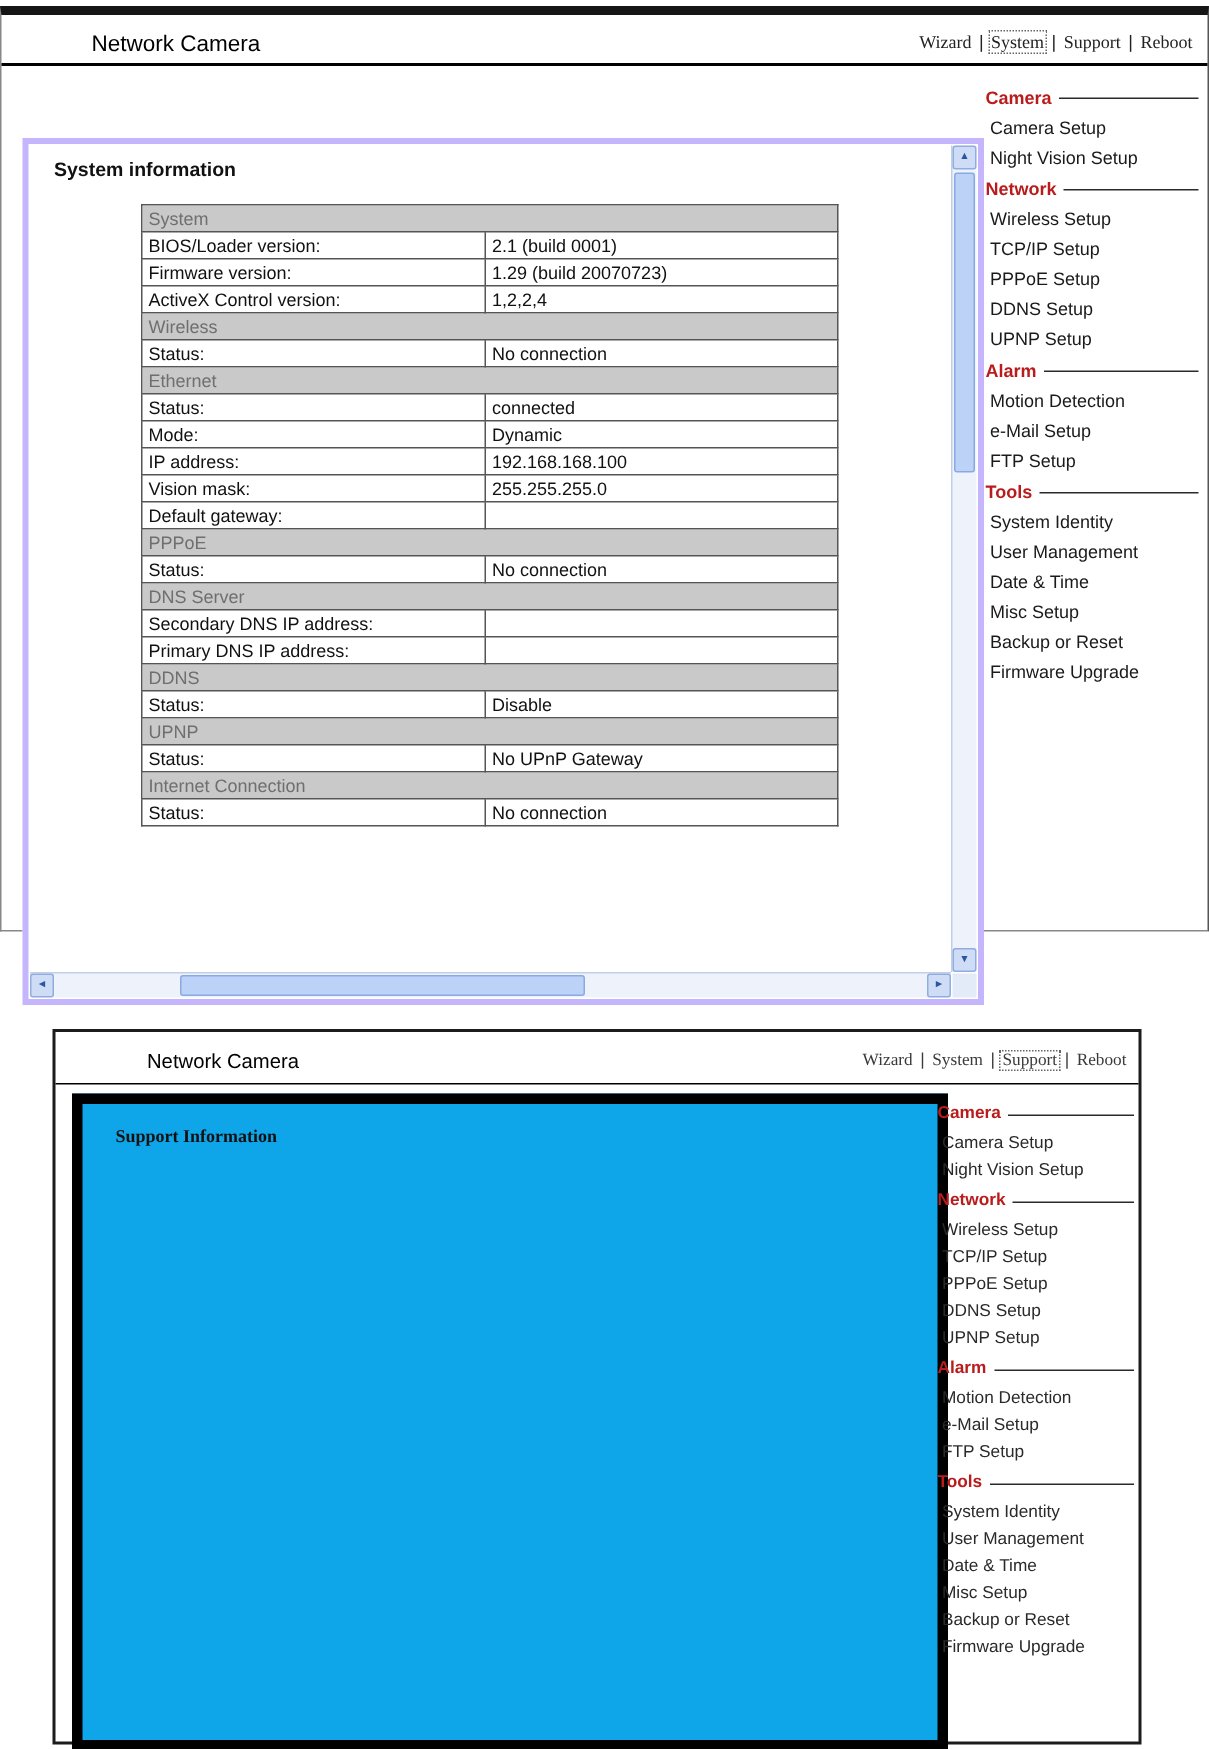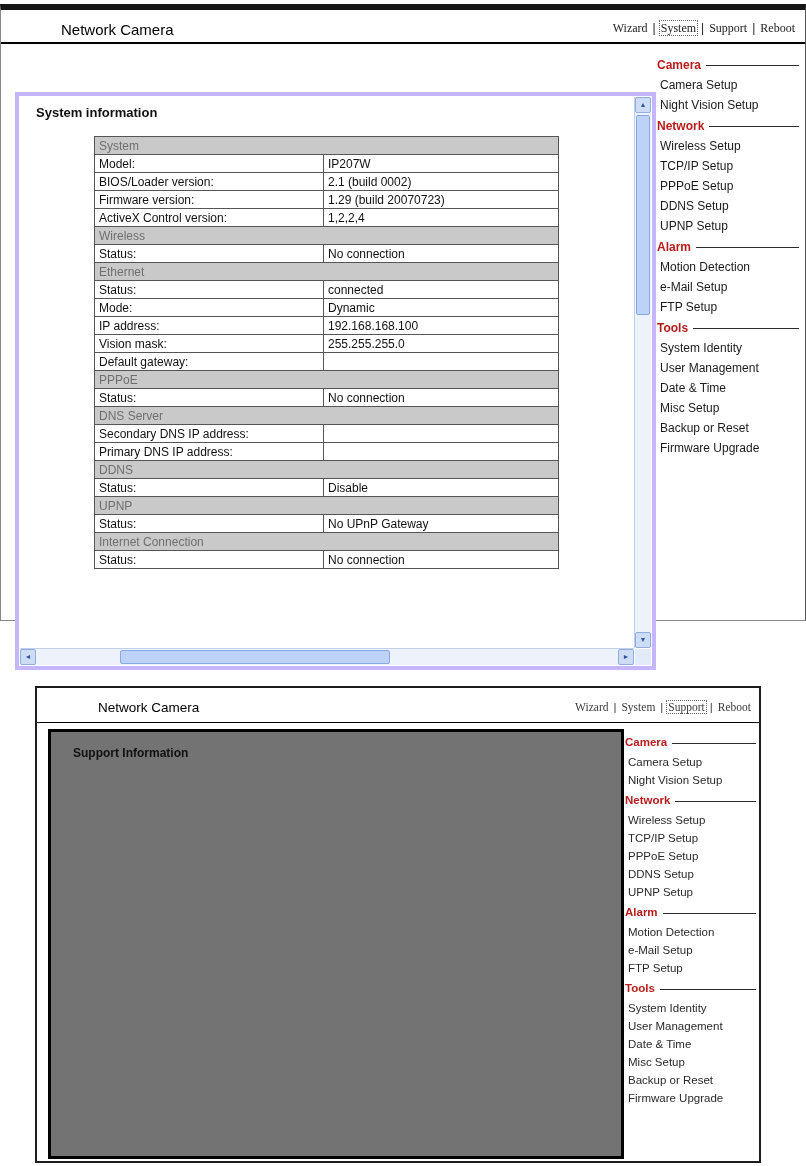--- a/index.html
+++ b/index.html
@@ -46,21 +46,21 @@
   
   .vscroll{position:absolute;top:1px;right:1px;bottom:18px;width:16px;display:flex;flex-direction:column;background:#eef3fb;border-left:1px solid #c2cfe8;}
   .hscroll{position:absolute;left:1px;bottom:1px;right:18px;height:16px;display:flex;background:#eef3fb;border-top:1px solid #c2cfe8;}
   .sbtn{flex:0 0 16px;width:16px;height:16px;box-sizing:border-box;background:#cfdcf6;border:1px solid #8fadde;border-radius:2px;color:#2c55a0;font-size:7px;line-height:14px;text-align:center;cursor:pointer;user-select:none;}
   .vtrack{flex:1 1 auto;position:relative;}
   .vthumb{position:absolute;left:1px;right:1px;top:2px;height:200px;background:#bcd2f7;border:1px solid #89a9e3;border-radius:2px;box-sizing:border-box;}
   .htrack{flex:1 1 auto;position:relative;}
   .hthumb{position:absolute;top:1px;bottom:1px;left:84px;width:270px;background:#bcd2f7;border:1px solid #89a9e3;border-radius:2px;box-sizing:border-box;}
   .corner{position:absolute;right:1px;bottom:1px;width:16px;height:16px;background:#e4ebf8;}
   
-  .frame2{position:absolute;left:11px;top:6px;width:570px;height:424px;border:3px solid #000000;background:#737373;}
+  .frame2{position:absolute;left:11px;top:6px;width:570px;height:424px;border:7px solid #000000;background:#0ea5e9;font-family:Liberation Serif, serif;}
   .frame2 .frame-heading{left:22px;top:14px;font-size:12px;}
   
   .sidebar{position:absolute;}
   .shot1 .sidebar{left:656px;top:10px;width:142px;}
   .shot2 .sidebar{left:588px;top:8px;width:131px;}
   .sb-head{display:flex;align-items:center;font-weight:bold;font-size:12px;color:#b91c1c;height:21px;}
   .shot2 .sb-head{font-size:11.5px;height:22px;}
   .sb-head .t{margin-right:5px;}
   .sb-rule{flex:1 1 auto;height:1px;background:#2b2b2b;margin-top:2px;}
   .sb-item{font-size:12px;color:#1a1a1a;height:20px;line-height:20px;padding-left:3px;cursor:pointer;white-space:nowrap;}
@@ -79,26 +79,22 @@
   <div class="hdr-line"></div>
   <div class="pbody">
     <div class="frame">
       <div class="frame-heading">System information</div>
       <table class="info">
           <tbody>
             <tr class="sec-row">
               <td colspan="2">System</td>
             </tr>
             <tr>
-              <td class="lbl">Model:</td>
-              <td class="val">IP207W</td>
-            </tr>
-            <tr>
               <td class="lbl">BIOS/Loader version:</td>
-              <td class="val">2.1 (build 0002)</td>
+              <td class="val">2.1 (build 0001)</td>
             </tr>
             <tr>
               <td class="lbl">Firmware version:</td>
               <td class="val">1.29 (build 20070723)</td>
             </tr>
             <tr>
               <td class="lbl">ActiveX Control version:</td>
               <td class="val">1,2,2,4</td>
             </tr>
             <tr class="sec-row">

